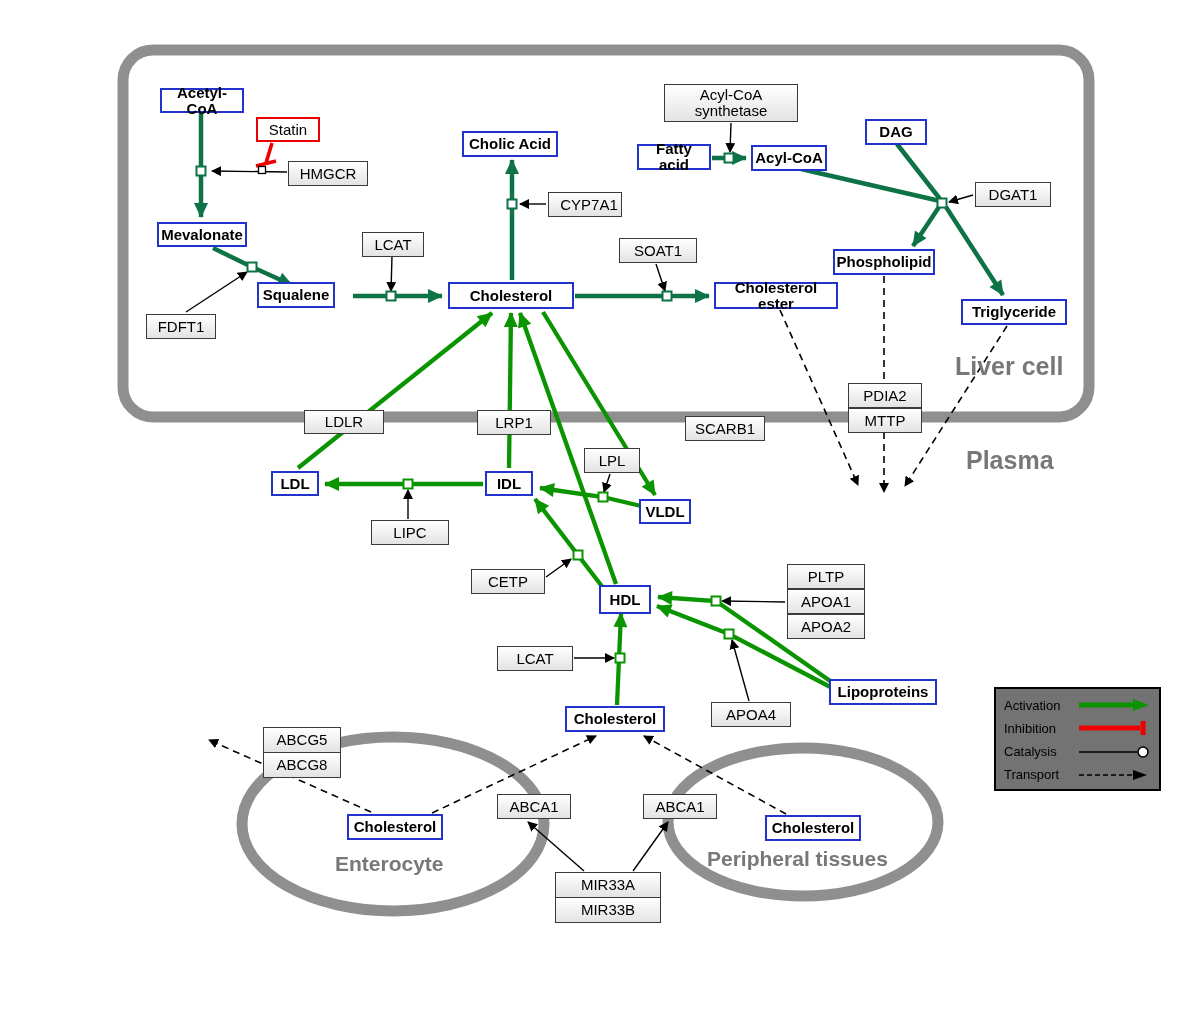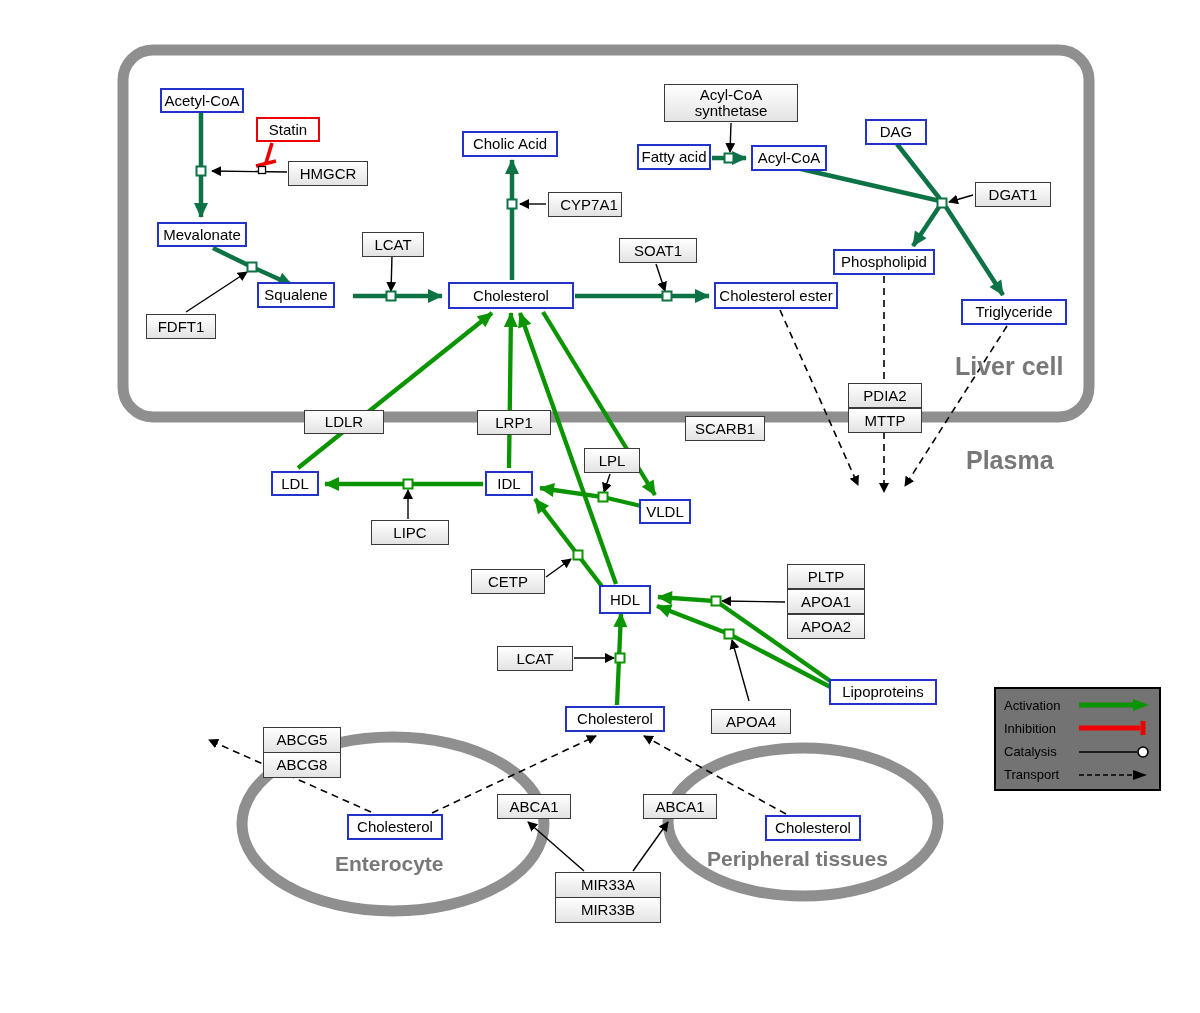--- a/index.html
+++ b/index.html
@@ -12,21 +12,21 @@
   .t{stroke:#000;stroke-width:1.6;fill:none;stroke-dasharray:7 5;}
   .r{stroke:var(--inhibition-red,#ee0000);stroke-width:3.6;fill:none;}
   .sqd{fill:#fff;stroke:var(--conversion-green,#0d7246);stroke-width:2;}
   .sqb{fill:#fff;stroke:var(--activation-green,#0a9400);stroke-width:2;}
   .sqk{fill:#fff;stroke:#000;stroke-width:1.3;}
   .mem{stroke:var(--membrane-gray,#8f8f8f);stroke-width:11;fill:none;}
   
   .node{position:absolute;display:flex;align-items:center;justify-content:center;
         background:#fff;font-size:15px;color:#000;box-sizing:border-box;text-align:center;
         line-height:1.05;white-space:normal;}
-  .metabolite{border:2.5px solid var(--metabolite-border,#2233cc);}
+  .metabolite{border:2.5px solid var(--metabolite-border,#2233cc);font-weight:bold;}
   .protein{border:1.4px solid #3a3a3a;background:linear-gradient(180deg,#ffffff 0%,#e3e3e3 100%);}
   .inhibitor{border:2.5px solid var(--inhibition-red,#ee0000);}
   .region-label{position:absolute;font-weight:bold;color:var(--label-gray,#787878);}
   .big{font-size:25px;}
   .mid{font-size:21px;}
   
   .apo-table{position:absolute;display:grid;grid-template-columns:82px 82px;grid-auto-rows:25px;
              border-top:1.4px solid #3a3a3a;border-left:1.4px solid #3a3a3a;box-sizing:border-box;}
   .apo-cell{border-right:1.4px solid #3a3a3a;border-bottom:1.4px solid #3a3a3a;
             background:linear-gradient(180deg,#ffffff 0%,#e9e9e9 100%);
@@ -172,21 +172,21 @@
   <div class="node metabolite" style="left:485px;top:471px;width:48px;height:25px;">IDL</div>
   <div class="node protein" style="left:371px;top:520px;width:78px;height:25px;">LIPC</div>
   <div class="node protein" style="left:584px;top:448px;width:56px;height:25px;">LPL</div>
   <div class="node metabolite" style="left:639px;top:499px;width:52px;height:25px;">VLDL</div>
   <div class="node protein" style="left:471px;top:569px;width:74px;height:25px;">CETP</div>
   <div class="node metabolite" style="left:599px;top:585px;width:52px;height:29px;">HDL</div>
   <div class="node protein" style="left:497px;top:646px;width:76px;height:25px;">LCAT</div>
   <div class="node protein" style="left:787px;top:564px;width:78px;height:25px;">PLTP</div>
   <div class="node protein" style="left:787px;top:589px;width:78px;height:25px;">APOA1</div>
   <div class="node protein" style="left:787px;top:614px;width:78px;height:25px;">APOA2</div>
-  <div class="node protein" style="left:711px;top:702px;width:80px;height:25px;margin-top:7px;">APOA4</div>
+  <div class="node protein" style="left:711px;top:702px;width:80px;height:25px;">APOA4</div>
   <div class="node metabolite" style="left:829px;top:679px;width:108px;height:26px;">Lipoproteins</div>
   <div class="node metabolite" style="left:565px;top:706px;width:100px;height:26px;">Cholesterol</div>
 
 
   <div class="node protein" style="left:263px;top:727px;width:78px;height:26px;">ABCG5</div>
   <div class="node protein" style="left:263px;top:752px;width:78px;height:26px;">ABCG8</div>
   <div class="node metabolite" style="left:347px;top:814px;width:96px;height:26px;">Cholesterol</div>
   <div class="node protein" style="left:497px;top:794px;width:74px;height:25px;">ABCA1</div>
   <div class="node protein" style="left:643px;top:794px;width:74px;height:25px;">ABCA1</div>
   <div class="node metabolite" style="left:765px;top:815px;width:96px;height:26px;">Cholesterol</div>

